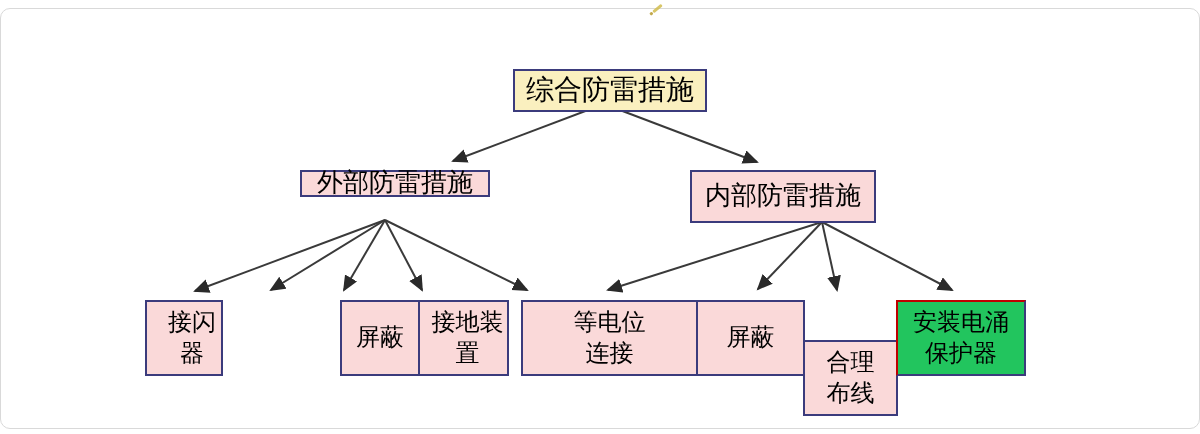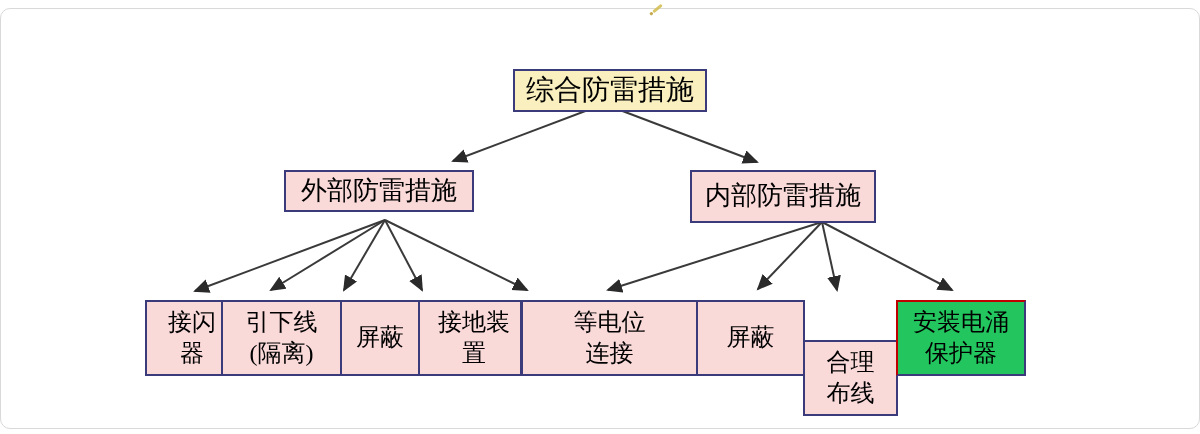--- a/index.html
+++ b/index.html
@@ -59,39 +59,35 @@
       <line x1="822" y1="222" x2="758" y2="289" marker-end="url(#ah)"></line>
       <line x1="822" y1="222" x2="837" y2="290" marker-end="url(#ah)"></line>
       <line x1="822" y1="222" x2="952" y2="290" marker-end="url(#ah)"></line>
     </g>
   </svg>
 
   <div class="node root-node" style="left:513px;top:52px;width:194px;height:43px;">
     <span>综合防雷措施</span>
   </div>
 
-  <div class="node branch-node" style="left:284px;top:170px;width:190px;height:42px;">
+  <div class="node branch-node" style="left:300px;top:170px;width:190px;height:27px;">
     <span>外部防雷措施</span>
   </div>
   <div class="node branch-node" style="left:690px;top:170px;width:186px;height:53px;">
     <span>内部防雷措施</span>
   </div>
 
   <div class="node leaf-node" style="left: 145px; top: 300px; width: 78px; height: 76px; background: rgb(250, 217, 217); padding-left: 16px;">
     <span>接闪
 器</span>
   </div>
-  <div class="node leaf-node" style="left: 221px; top: 300px; width: 121px; height: 76px; background: rgb(250, 217, 217);">
-    <span>引下线
-(隔离)</span>
-  </div>
   <div class="node leaf-node" style="left: 340px; top: 300px; width: 80px; height: 76px; background: rgb(250, 217, 217);">
     <span>屏蔽</span>
   </div>
-  <div class="node leaf-node" style="left: 418px; top: 300px; width: 104px; height: 76px; background: rgb(250, 217, 217); padding-left: 8px;">
+  <div class="node leaf-node" style="left: 418px; top: 300px; width: 91px; height: 76px; background: rgb(250, 217, 217); padding-left: 8px;">
     <span>接地装
 置</span>
   </div>
   <div class="node leaf-node" style="left: 521px; top: 300px; width: 177px; height: 76px; background: rgb(250, 217, 217);">
     <span>等电位
 连接</span>
   </div>
   <div class="node leaf-node" style="left: 696px; top: 300px; width: 109px; height: 76px; background: rgb(250, 217, 217);">
     <span>屏蔽</span>
   </div>

